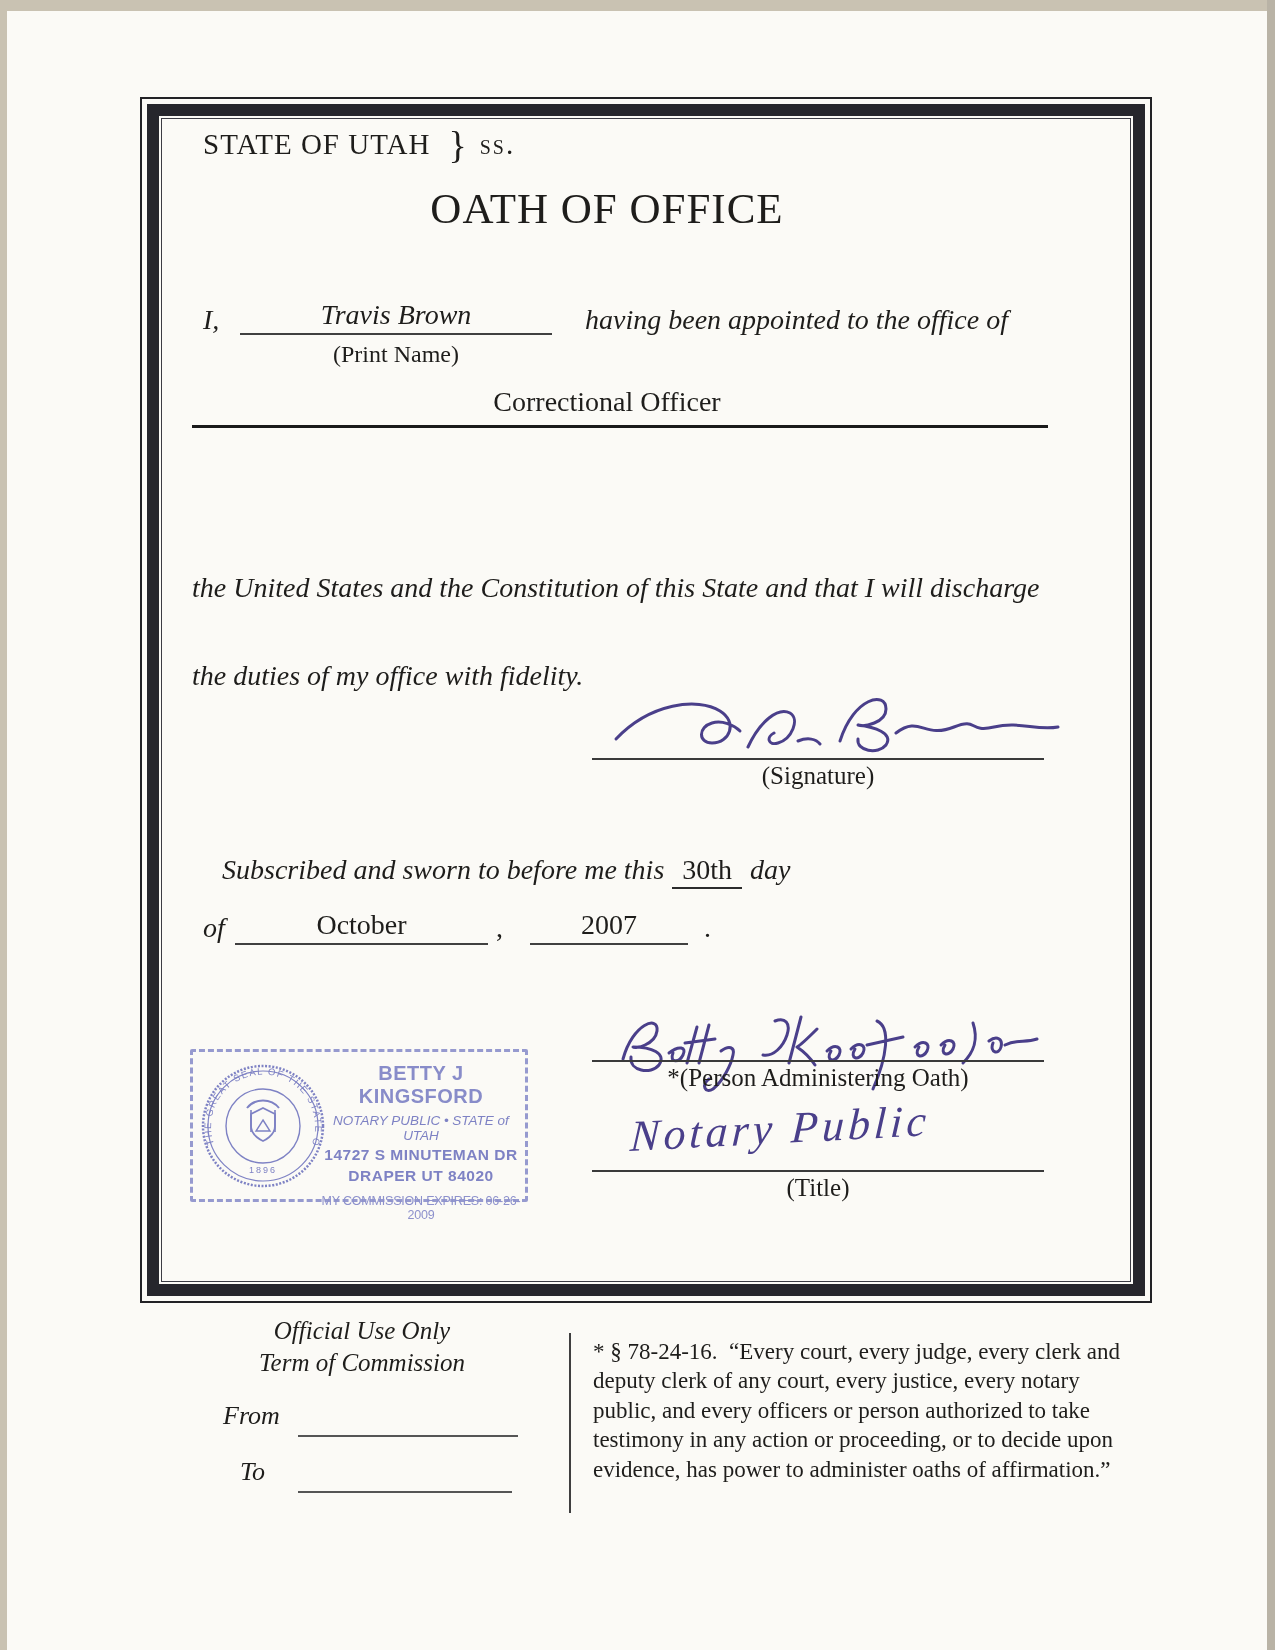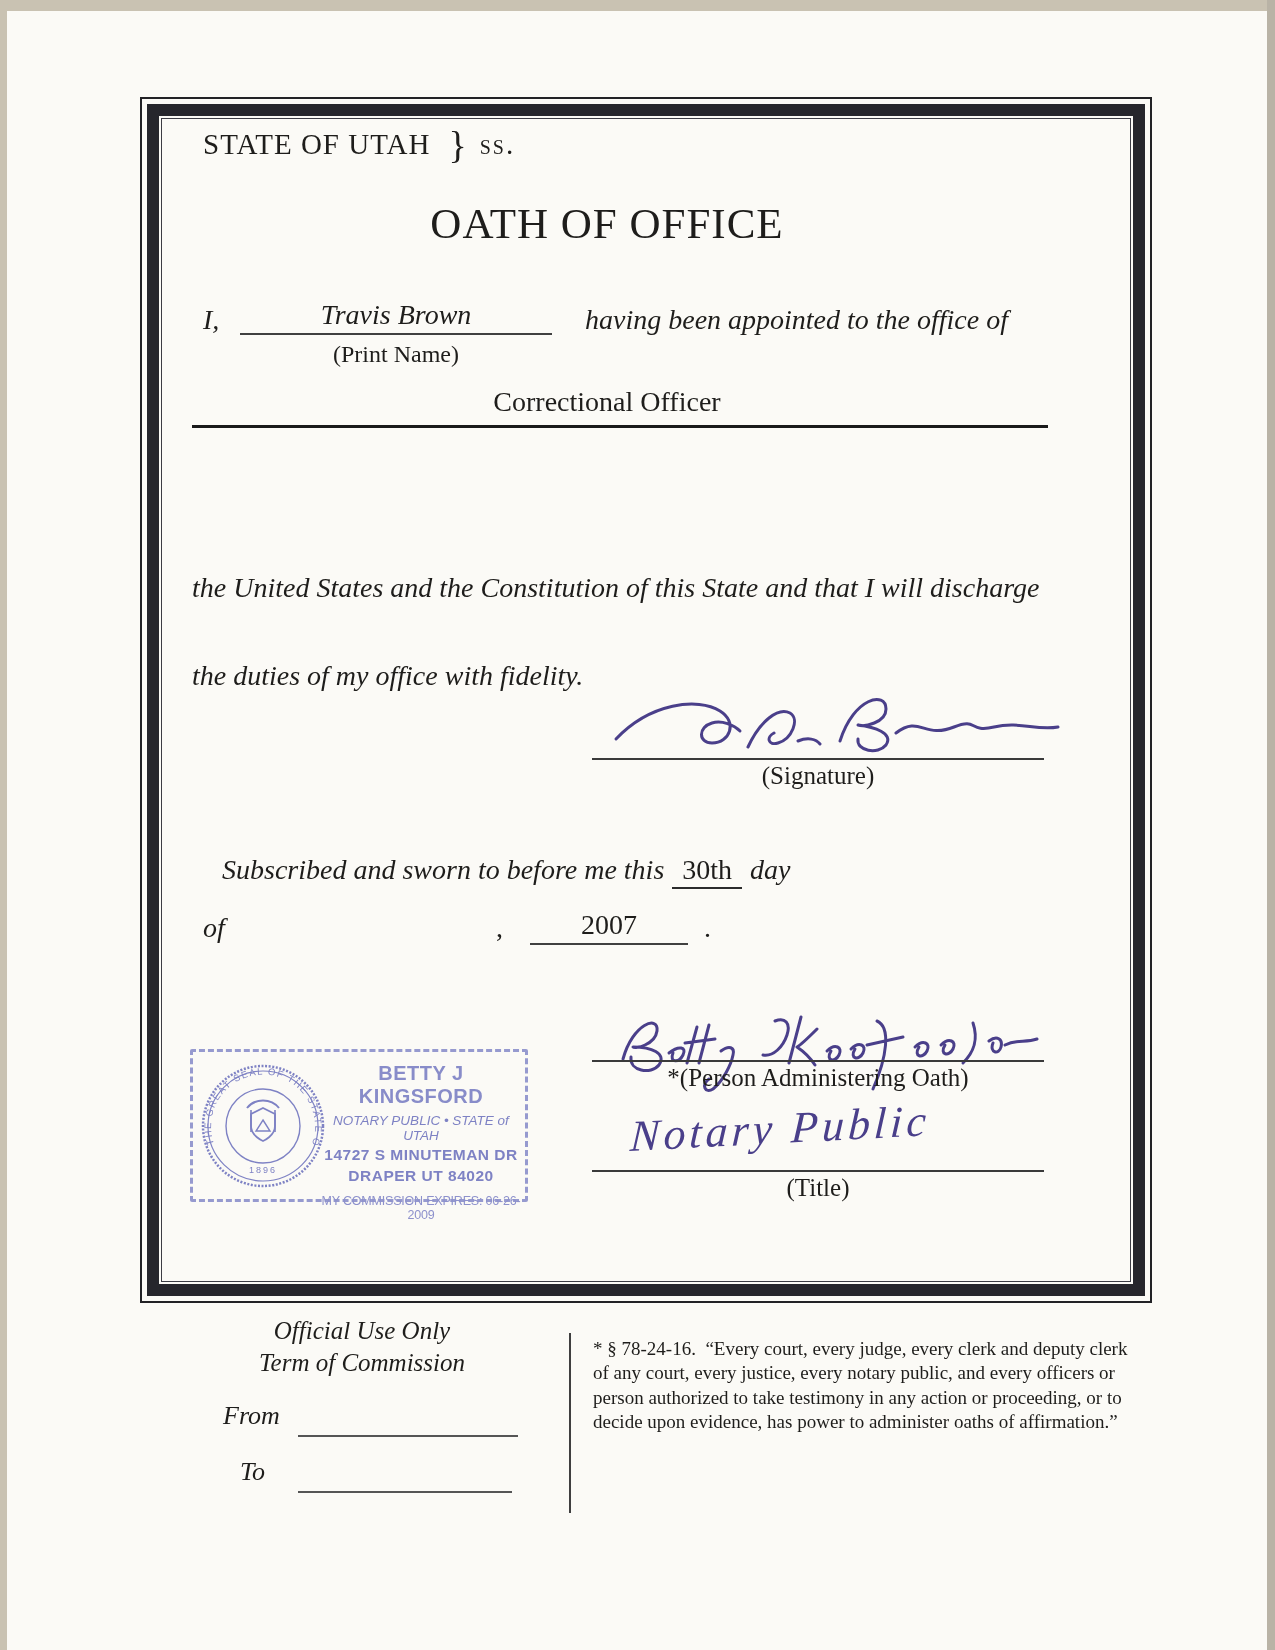--- a/index.html
+++ b/index.html
@@ -29,21 +29,21 @@
     border:1px solid #3c3c44;
   }
   .abs{position:absolute;}
   .it{font-style:italic;}
   .body-text{font-size:28px;line-height:1.2;}
   .small-label{font-size:24px;}
   .center{text-align:center;}
   .state-line{left:196px;top:112px;font-size:29px;letter-spacing:1px;}
   .state-line .brace{font-size:38px;font-weight:normal;vertical-align:-4px;margin:0 12px 0 18px;}
   .state-line .ss{font-variant:small-caps;letter-spacing:2px;}
-  .doc-title{left:155px;top:188px;width:890px;font-size:43px;letter-spacing:1px;}
+  .doc-title{left:155px;top:173px;width:890px;font-size:43px;letter-spacing:1px;}
   .u-line{border-bottom:2px solid #404040;box-sizing:border-box;}
   .name-line{left:233px;top:284px;width:312px;height:40px;line-height:40px;}
   .print-label{left:233px;top:330px;width:312px;}
   .i-word{left:196px;top:292px;}
   .appointed{left:578px;top:292px;}
   .office-line{left:155px;top:374px;width:890px;}
   .office-rule{left:185px;top:414px;width:856px;border-top:3px solid #1a1a1a;}
   .oath1{left:185px;top:470px;}
   .oath2{left:185px;top:560px;}
   .oath3{left:185px;top:648px;}
@@ -82,21 +82,21 @@
   .title-label{left:585px;top:1163px;width:452px;font-size:25px;}
   .official1{left:205px;top:1306px;width:300px;font-size:25px;}
   .official2{left:205px;top:1338px;width:300px;font-size:25px;}
   .from-label{left:216px;top:1390px;font-size:26px;}
   .from-rule{left:291px;top:1424px;width:220px;border-top:2px solid #555;}
   .to-label{left:233px;top:1446px;font-size:26px;}
   .to-rule{left:291px;top:1480px;width:214px;border-top:2px solid #555;}
   .divider{left:562px;top:1322px;width:2px;height:180px;background:#3f3f3f;}
   .statute{
     left:586px;top:1326px;width:548px;
-    font-size:19px;line-height:1.28;white-space:pre-wrap;
+    font-size:23px;line-height:1.28;white-space:pre-wrap;
   }
   svg{display:block;}
 </style>
 </head>
 <body>
 
 <div class="paper">
 
   <div class="cert-frame">
     <div class="cert-frame-mid">
@@ -130,20 +130,21 @@
       </g>
     </svg>
   </div>
   <div class="abs sig-rule rule"></div>
   <div class="abs sig-label center">(Signature)</div>
 
   <div class="abs sworn-line body-text it">
     <span>Subscribed and sworn to before me this</span><span class="day-fill">30th</span><span>day</span>
   </div>
   <div class="abs of-word body-text it">of</div>
+  <div class="abs month-line u-line center body-text">October</div>
   <div class="abs comma body-text">,</div>
   <div class="abs year-line u-line center body-text">2007</div>
   <div class="abs period body-text">.</div>
 
   <div class="abs stamp">
     <div class="stamp-seal">
       <svg width="128" height="132" viewBox="0 0 128 132">
         <g fill="none" stroke="var(--stamp,#7e82c4)">
           <circle cx="64" cy="66" r="60" stroke-width="2.5" stroke-dasharray="2 1.6"></circle>
           <circle cx="64" cy="66" r="55" stroke-width="1.2"></circle>

